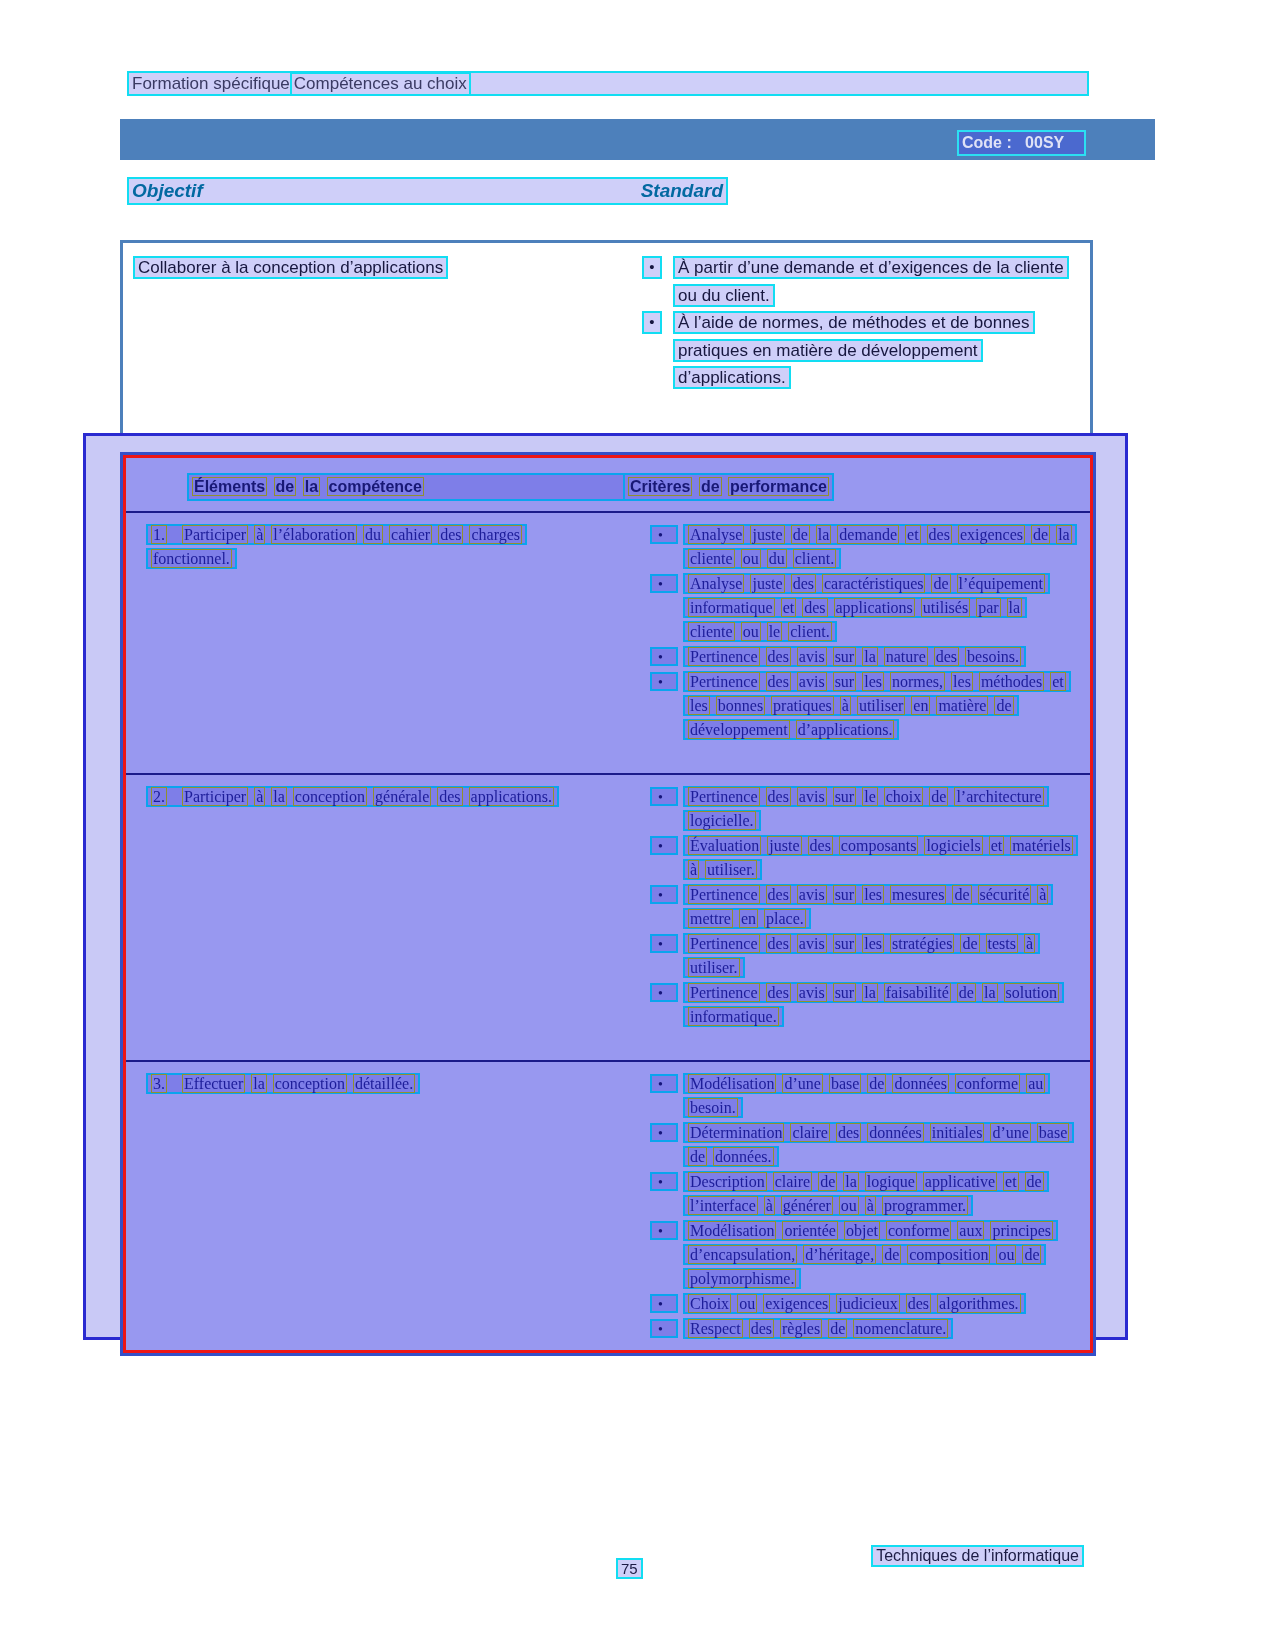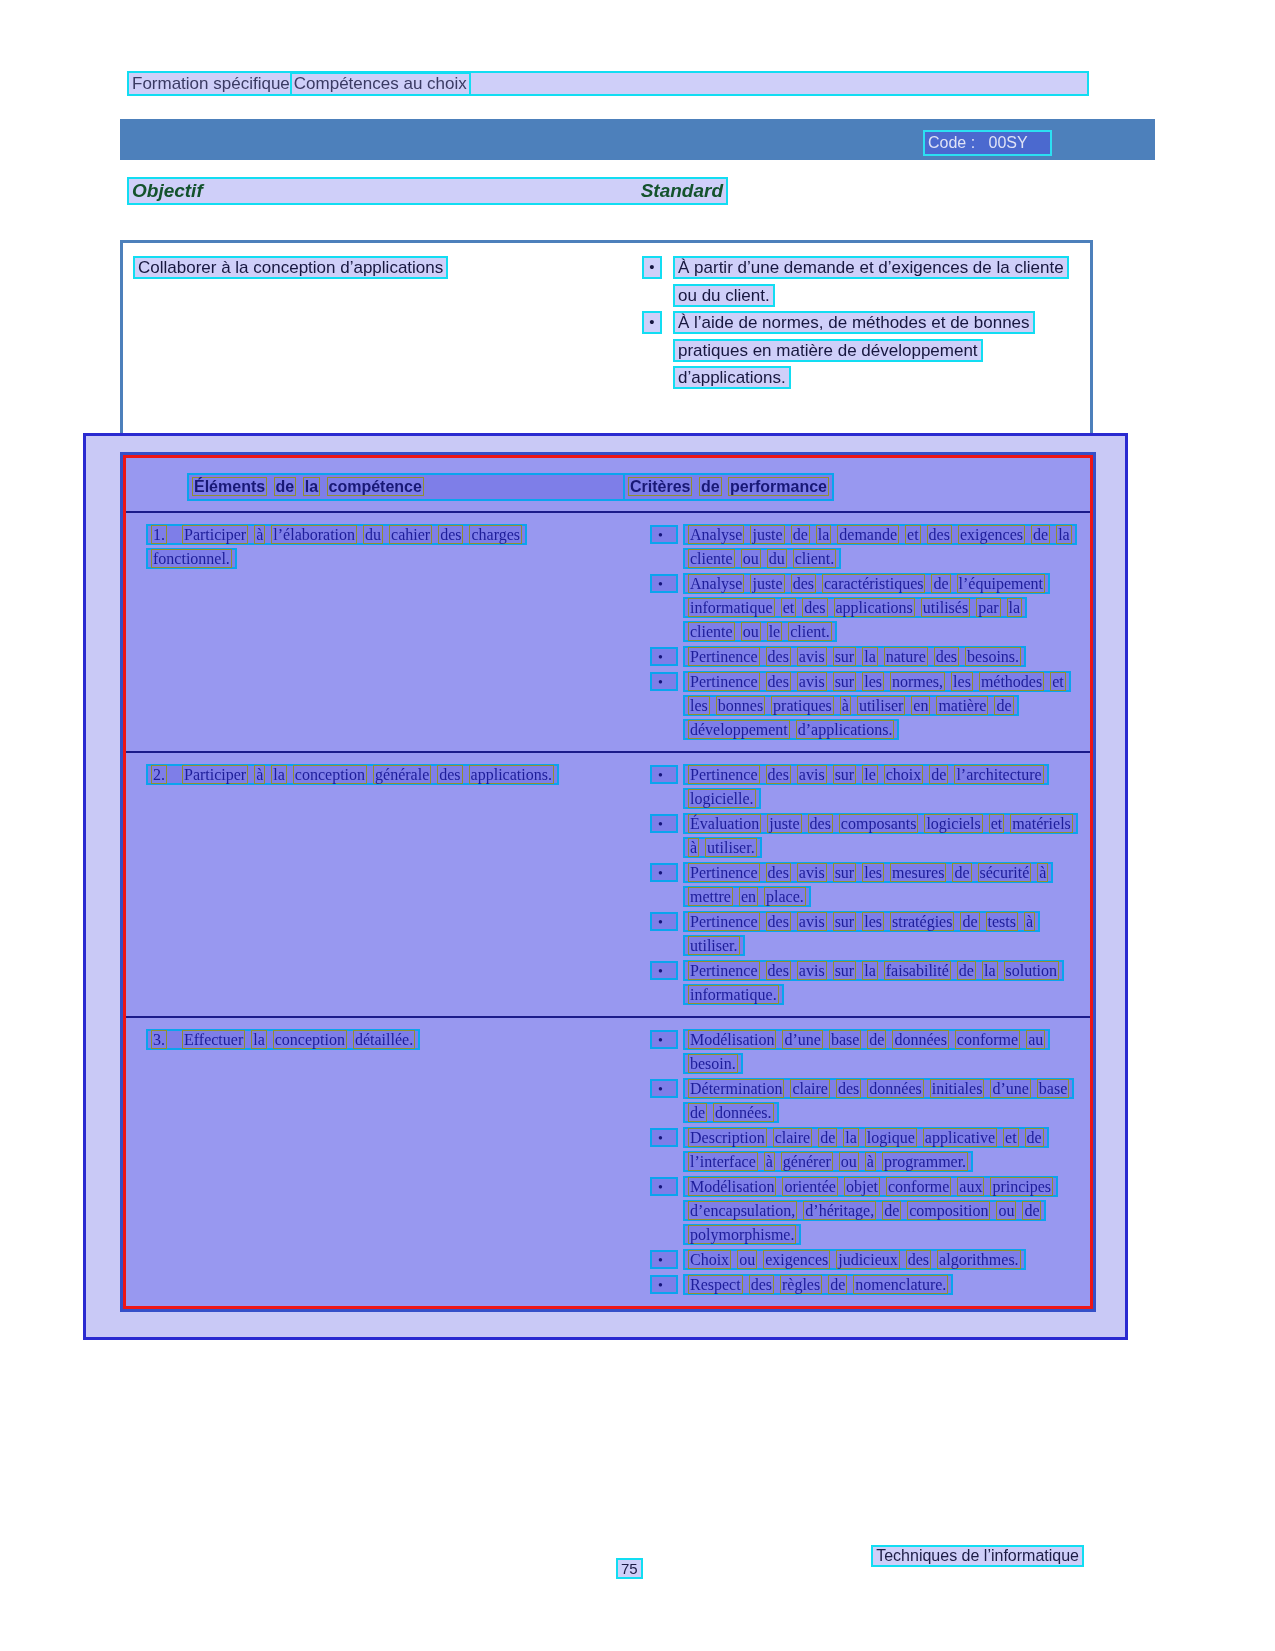--- a/index.html
+++ b/index.html
@@ -24,30 +24,30 @@
   .top-band {
     position:absolute; left:127px; top:71px; width:952px; height:21px;
     display:flex; align-items:center;
     font-size:17px; color:#3a3a63;
   }
   .top-band .inner-box { border:2px solid #12ddf2; padding:0 2px; margin-right:-4px; }
 
   
   .code-bar { position:absolute; left:120px; top:119px; width:1035px; height:41px; background:#4d80bb; }
   .code-box {
-    position:absolute; left:923px; top:130px; width:122px; height:22px;
+    position:absolute; left:957px; top:130px; width:122px; height:22px;
     background:#4b69cf; border:2px solid #2ce0f2; color:#dfe2f6;
-    font-size:16px; line-height:22px; white-space:pre; padding-left:3px; box-sizing:content-box;
+    font-size:16px; line-height:22px; white-space:pre; padding-left:3px; box-sizing:content-box;font-weight:bold;
   }
 
   
   .obj-band {
     position:absolute; left:127px; top:177px; width:591px; height:24px;
     display:flex; justify-content:space-between; align-items:center;
-    font-size:19px; font-weight:bold; font-style:italic; color:#14532d;
+    font-size:19px; font-weight:bold; font-style:italic; color:#0369a1;
   }
 
   
   .table1 {
     position:absolute; left:120px; top:240px; width:973px; height:193px;
     border:3px solid #4d80bb; border-bottom:none; box-sizing:border-box; overflow:hidden;
   }
   .t1-header { padding:9px 0 7px 4px; border-bottom:3px solid #4d80bb; }
   .t1-header-band { position:relative; display:inline-block; width:700px; margin-left:3px; font-weight:bold; font-size:17px; color:#0d0d33; }
   .t1-header-band .col2 { position:absolute; left:484px; top:0; }
@@ -68,21 +68,21 @@
   }
   .t2-wrap { position:absolute; left:34px; top:16px; width:976px; border:3px solid #3550c8; box-sizing:border-box; }
   .table2 {
     border:3px solid #ee1616; background:#9898f0; min-height:832px;
     font-size:16px; line-height:24px; color:#1d1d99; box-sizing:border-box;
   }
   .t2-header { position:relative; padding:15px 0 10px 13px; border-bottom:2px solid #1b1b8a; font-weight:bold; color:#181875; }
   .t2-header .col1 { display:inline-block; min-width:462px;margin-left:48px; }
   .t2-header .col2 { position:absolute; left:497px; top:15px; }
   .t2-row { display:flex; padding:10px 0 8px 7px;font-family:Liberation Serif, serif; }
-  .t2-row + .t2-row { border-top:2px solid #1b1b8a; }
+  .t2-row + .t2-row { border-top:2px solid #1b1b8a;margin-top:22px; }
   .t2-left { width:497px; padding:0 30px 0 13px; box-sizing:border-box; }
   .t2-right { flex:1; padding-right:16px; }
   .numgap { display:inline-block; width:13px; }
   .crit { position:relative; padding-left:53px; margin-bottom:1px; }
   .b2 {
     position:absolute; left:20px; top:2px; width:28px; height:19px;
     background:#7e7ee8; border:2px solid #0aa4ee; color:#15157a;
     font-size:14px; line-height:17px; padding-left:6px; box-sizing:border-box;
   }
 

